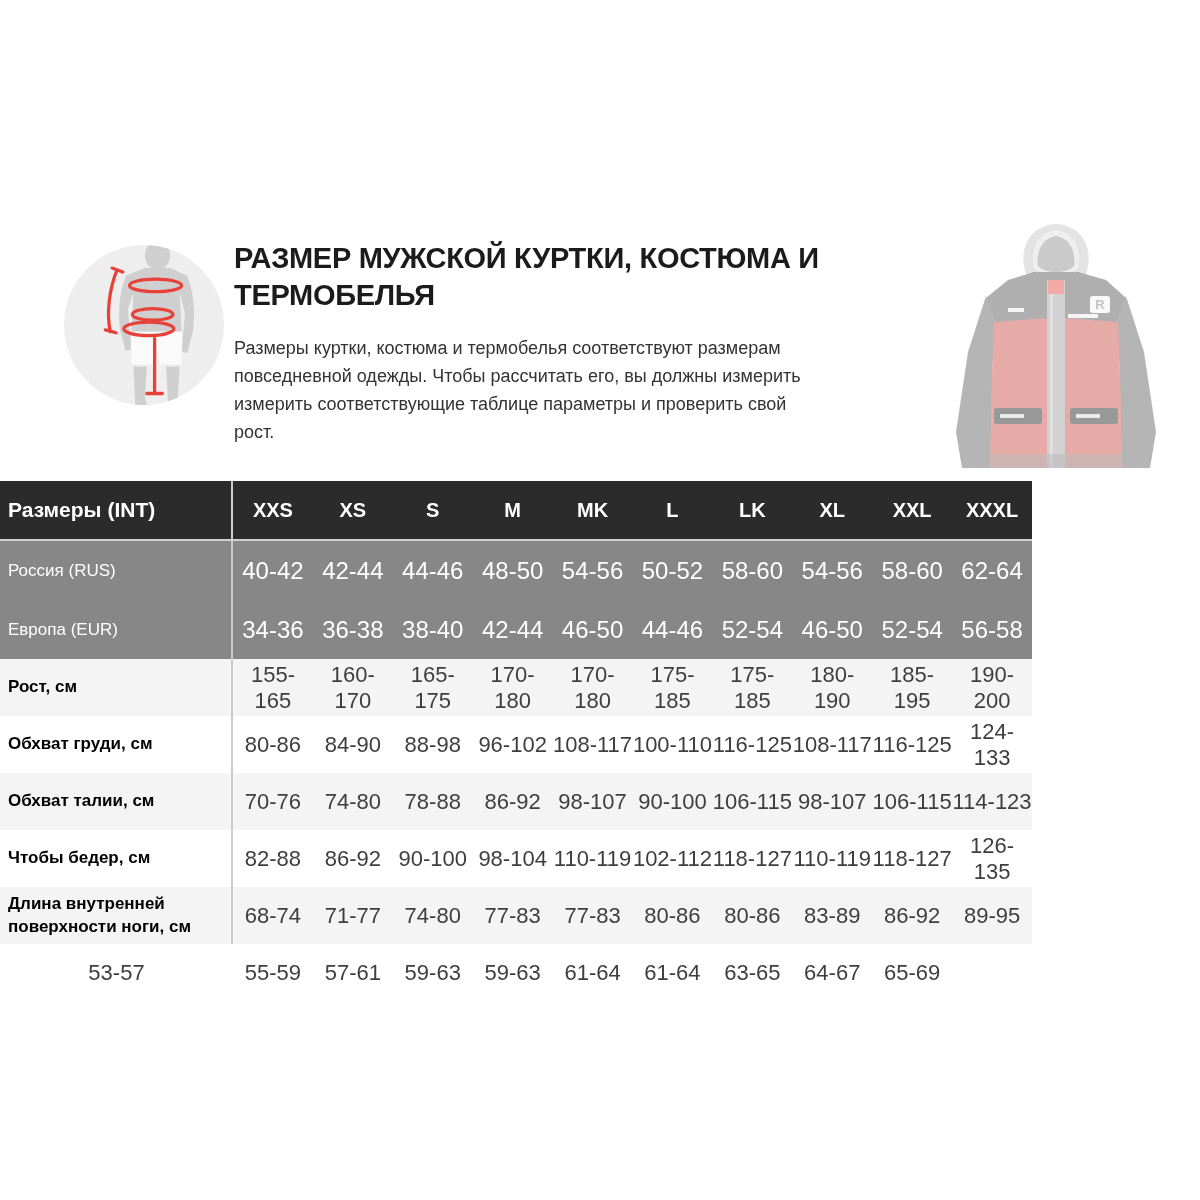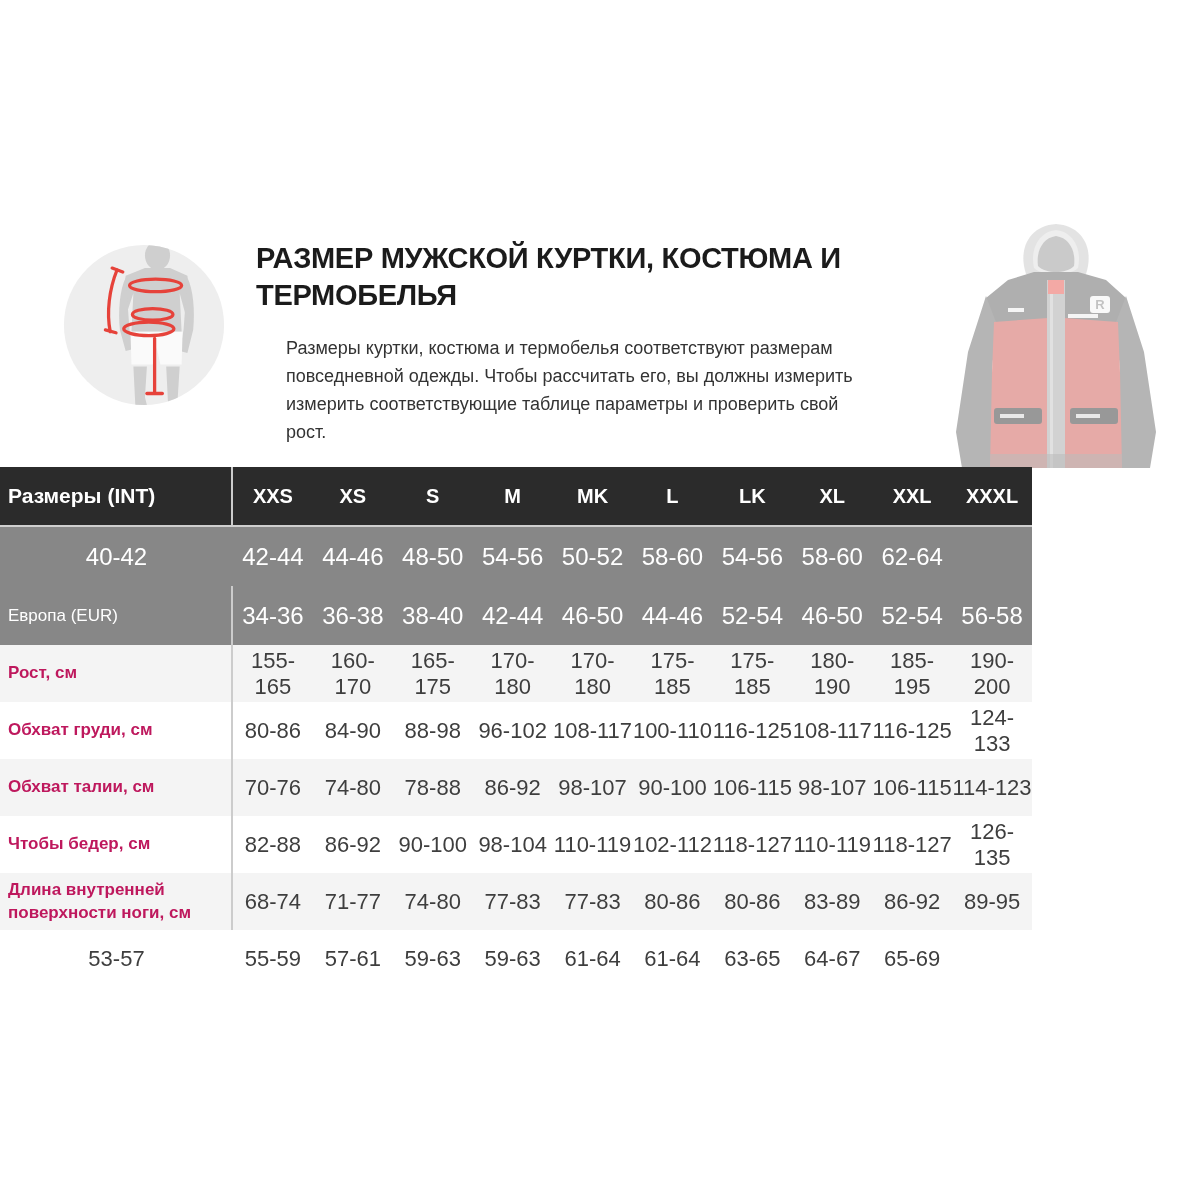--- a/index.html
+++ b/index.html
@@ -2,47 +2,47 @@
 <html><head>
 <meta charset="utf-8">
 <style>
   html,body{margin:0;padding:0;background:#ffffff;}
   .canvas{
     position:relative;width:1200px;height:1200px;background:#ffffff;overflow:hidden;
     font-family:"Liberation Sans", sans-serif;
   }
   
   .icon-circle{position:absolute;left:62px;top:243px;width:164px;height:164px;}
-  .hero-text{position:absolute;left:256px;top:240px;width:700px;}
+  .hero-text{position:absolute;left:234px;top:240px;width:700px;}
   .page-title{margin:0;font-size:29px;line-height:37px;font-weight:800;letter-spacing:-0.3px;
     color:#1b1b1b;text-transform:uppercase;}
   .page-title .tl{display:block;}
   .description{margin:20px 0 0 0;font-size:18px;line-height:28px;color:#333333;}
-  .description .dl{display:block;margin-left:30px;}
+  .description .dl{display:block;}
   .jacket{position:absolute;left:948px;top:222px;width:215px;height:246px;opacity:.45;}
   
-  .size-table{position:absolute;left:0;top:467px;width:1032px;z-index:2;}
+  .size-table{position:absolute;left:0;top:481px;width:1032px;z-index:2;}
   .t-row{display:grid;grid-template-columns:233px repeat(10,1fr);align-items:center;}
   .cell{box-sizing:border-box;}
   .label-cell{padding-left:8px;border-right:2px solid #cccccc;height:100%;
     display:flex;align-items:center;}
   .val{text-align:center;}
   
   .header-row{background:#2b2b2b;height:58px;}
   .corner-cell{color:#ffffff;font-size:21px;font-weight:bold;}
   .size-h{color:#ffffff;font-size:20px;font-weight:bold;text-align:center;}
   
   .region-block{background:#878787;border-top:2px solid #cfcfcf;}
   .region-row{height:59px;}
   .region-label{color:#ffffff;font-size:17px;font-weight:normal;}
   .region-row .val{color:#ffffff;font-size:24px;}
   
   .body-row{min-height:57px;background:#ffffff;}
   .body-row.stripe{background:#f4f4f4;}
-  .body-label{color:#be185d;font-size:17px;font-weight:bold;line-height:1.3;padding-right:6px;}
+  .body-label{color:#000000;font-size:17px;font-weight:bold;line-height:1.3;padding-right:6px;}
   .body-row .val{color:#3e3e3e;font-size:22px;}
 </style>
 </head>
 <body>
 
 <div class="canvas">
 
   <div class="icon-circle">
     <svg viewBox="0 0 170 170" width="164" height="164">
       <defs>
@@ -134,20 +134,21 @@
         <div class="cell size-h">M</div>
         <div class="cell size-h">MK</div>
         <div class="cell size-h">L</div>
         <div class="cell size-h">LK</div>
         <div class="cell size-h">XL</div>
         <div class="cell size-h">XXL</div>
         <div class="cell size-h">XXXL</div>
       </div>
     <div class="region-block">
         <div class="t-row region-row">
+          <div class="cell label-cell region-label">Россия (RUS)</div>
           <div class="cell val">40-42</div>
           <div class="cell val">42-44</div>
           <div class="cell val">44-46</div>
           <div class="cell val">48-50</div>
           <div class="cell val">54-56</div>
           <div class="cell val">50-52</div>
           <div class="cell val">58-60</div>
           <div class="cell val">54-56</div>
           <div class="cell val">58-60</div>
           <div class="cell val">62-64</div>

